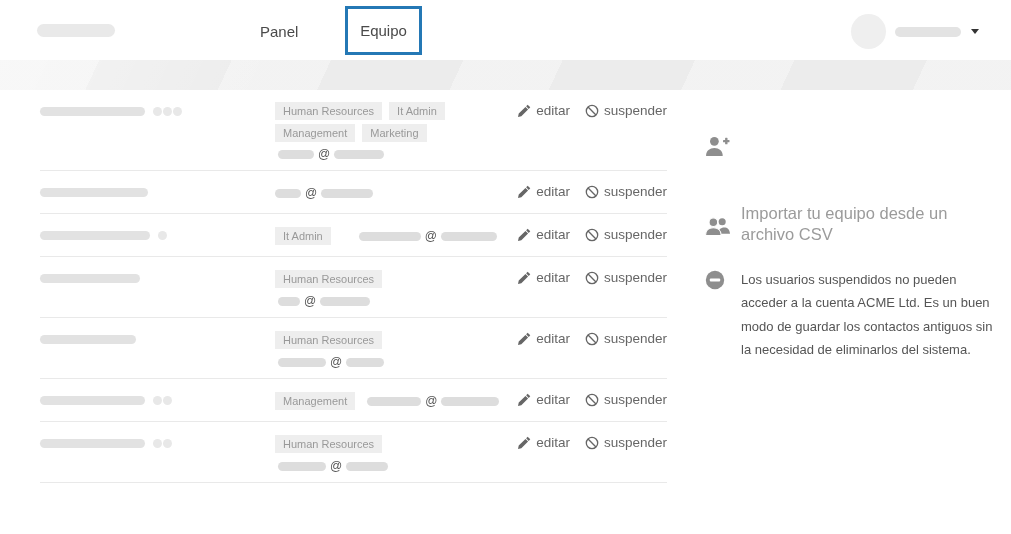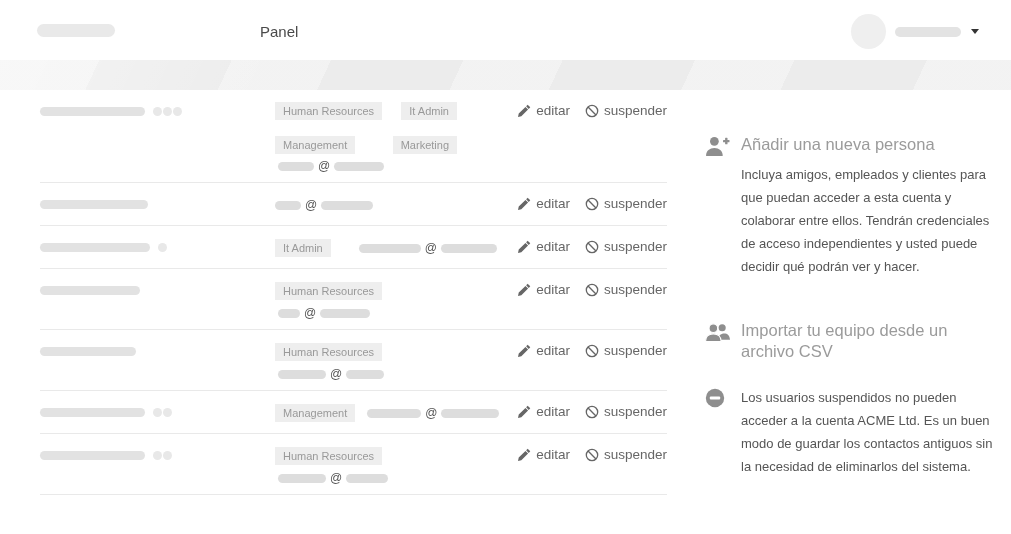--- a/index.html
+++ b/index.html
@@ -44,48 +44,49 @@
     font-size:13.5px; color:#555; }
 
   .row { display:flex; align-items:flex-start; padding:12px 0 10px; border-bottom:1px solid #e9e9e9; }
   .cell-name { width:235px; display:flex; align-items:center; gap:7px; padding-top:5px; flex:none; }
   .name-bar { height:9px; background:#e2e2e2; border-radius:5px; display:inline-block; }
   .dots { display:inline-flex; }
   .dot { width:9px; height:9px; border-radius:50%; background:#e8e8e8; display:inline-block; margin-left:1px; }
 
   .cell-mid { flex:1; min-width:0; }
   .mid-line { display:flex; align-items:center; min-height:20px; }
-  .tagwrap { display:inline-flex; flex-wrap:wrap; gap:16px 7px; max-width:182px;justify-content:space-between; }
+  .tagwrap { display:inline-flex; flex-wrap:wrap; gap:4px 7px; max-width:182px; }
   .tag { background:#eee; color:#999; font-size:11px; padding:3px 8px; white-space:nowrap; }
   .email-line { display:inline-flex; align-items:center; gap:4px; }
   .email-line.below { display:flex; margin-top:6px; margin-left:3px; }
   .ebar { height:9px; background:#ddd; border-radius:5px; display:inline-block; }
   .at { font-size:12px; color:#555; line-height:1; }
 
   .cell-actions { width:158px; flex:none; display:flex; justify-content:flex-end; gap:15px; padding-top:1px; }
   .action { display:inline-flex; align-items:center; gap:5px; color:#666; font-size:13.5px;
     text-decoration:none; cursor:pointer; white-space:nowrap; }
 
   
   .sidebar { position:absolute; left:705px; top:44px; width:294px; }
   .side-section { display:flex; align-items:flex-start; }
   .side-section:nth-of-type(1) { margin-bottom:42px; }
-  .side-section:nth-of-type(2) { margin-bottom:16px; }
+  .side-section:nth-of-type(2) { margin-bottom:16px;align-items:center; }
   .side-icon { width:26px; flex:none; margin-top:2px; }
   .side-text { margin-left:10px; }
   .side-title { display:block; font-size:16.5px; line-height:1.25; color:#9b9b9b;
     text-decoration:none; cursor:pointer; margin-bottom:8px; max-width:252px; }
   .side-body { margin:0; font-size:13px; line-height:1.78; color:#555; max-width:254px; }
 </style>
 </head>
 <body>
 
 <div class="header">
   <div class="logo-bar"></div>
   <a class="nav-item tab-panel">Panel</a>
+  <a class="nav-item tab-equipo">Equipo</a>
   <div class="user-menu">
     <span class="avatar"></span>
     <span class="user-name-bar"></span>
     <span class="caret"></span>
   </div>
 </div>
 
 <div class="band"></div>
 
 <div class="main">
@@ -375,24 +376,20 @@
   <aside class="sidebar" id="sidebar">
   <div class="side-section">
     <span class="side-icon"><svg width="25" height="21" viewBox="0 0 24 20">
             <g fill="#8e8e8e">
               <circle cx="9" cy="5" r="4.2"></circle>
               <path d="M1 19c0-5 3.6-7.6 8-7.6s8 2.6 8 7.6z"></path>
               <rect x="17.3" y="3.7" width="6.2" height="2.3" rx="0.5"></rect>
               <rect x="19.3" y="1.7" width="2.3" height="6.2" rx="0.5"></rect>
             </g>
           </svg></span>
-    <div class="side-text">
-      <a class="side-title">Añadir una nueva persona</a>
-      <p class="side-body">Incluya amigos, empleados y clientes para que puedan acceder a esta cuenta y colaborar entre ellos. Tendrán credenciales de acceso independientes y usted puede decidir qué podrán ver y hacer.</p>
-    </div>
   </div>
 
   <div class="side-section">
     <span class="side-icon"><svg width="25" height="21" viewBox="0 0 24 20">
             <g fill="#8e8e8e">
               <circle cx="16.5" cy="5.5" r="3.4"></circle>
               <path d="M12.4 17c.4-4 2.7-6 6.1-6 3 0 5.1 1.8 5.5 6z"></path>
               <circle cx="8" cy="5.8" r="4.1" stroke="#fff" stroke-width="1"></circle>
               <path d="M.5 18.6c0-4.9 3.4-7.3 7.5-7.3s7.5 2.4 7.5 7.3z" stroke="#fff" stroke-width="1"></path>
             </g>

